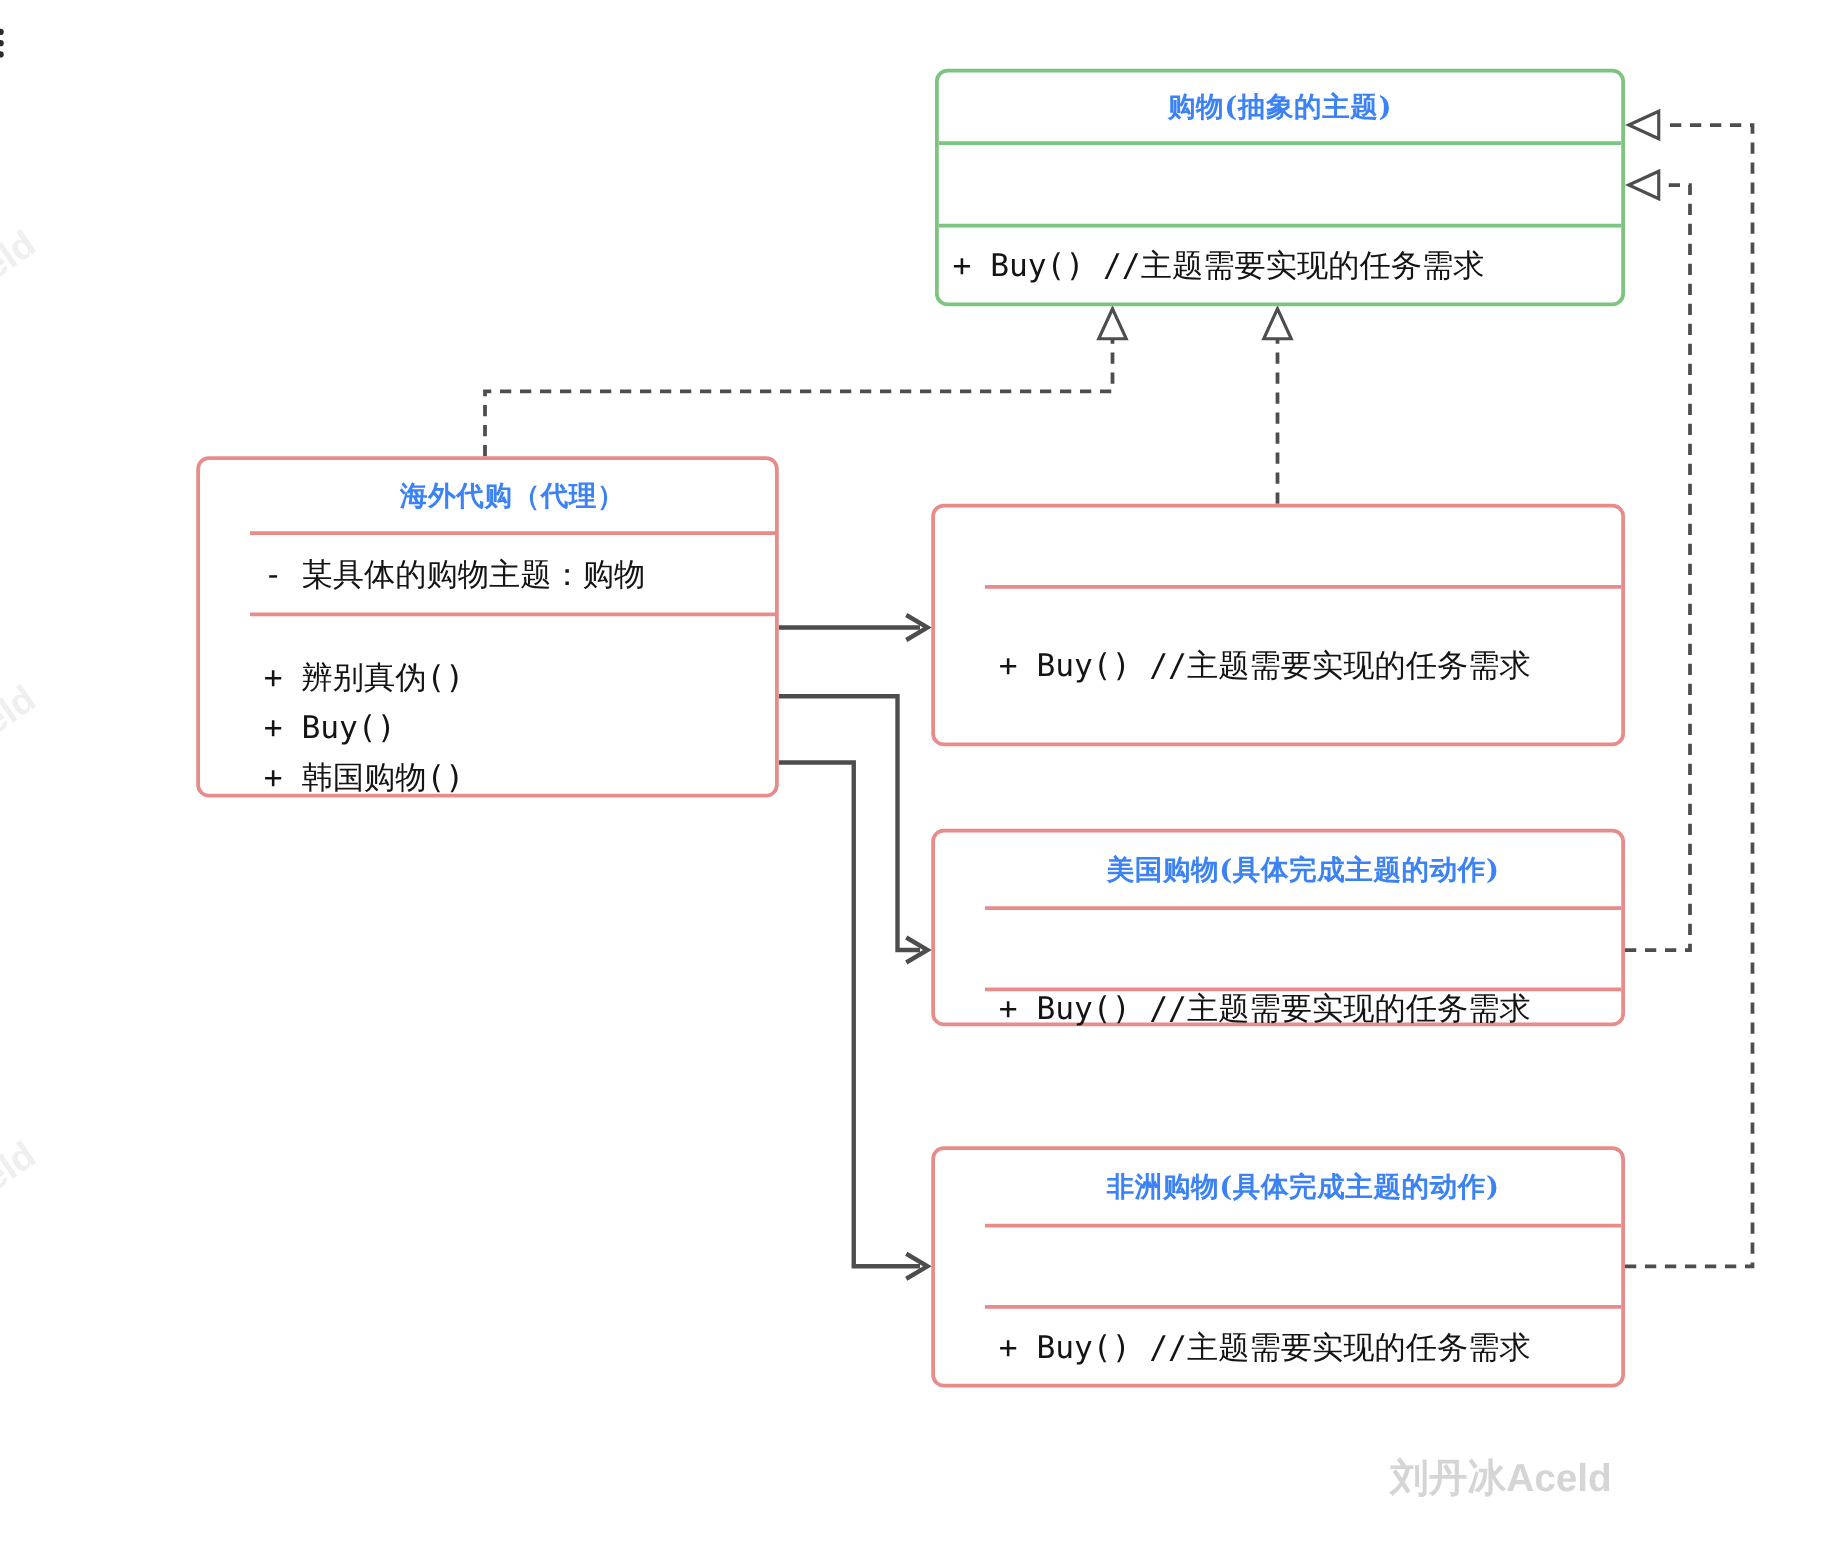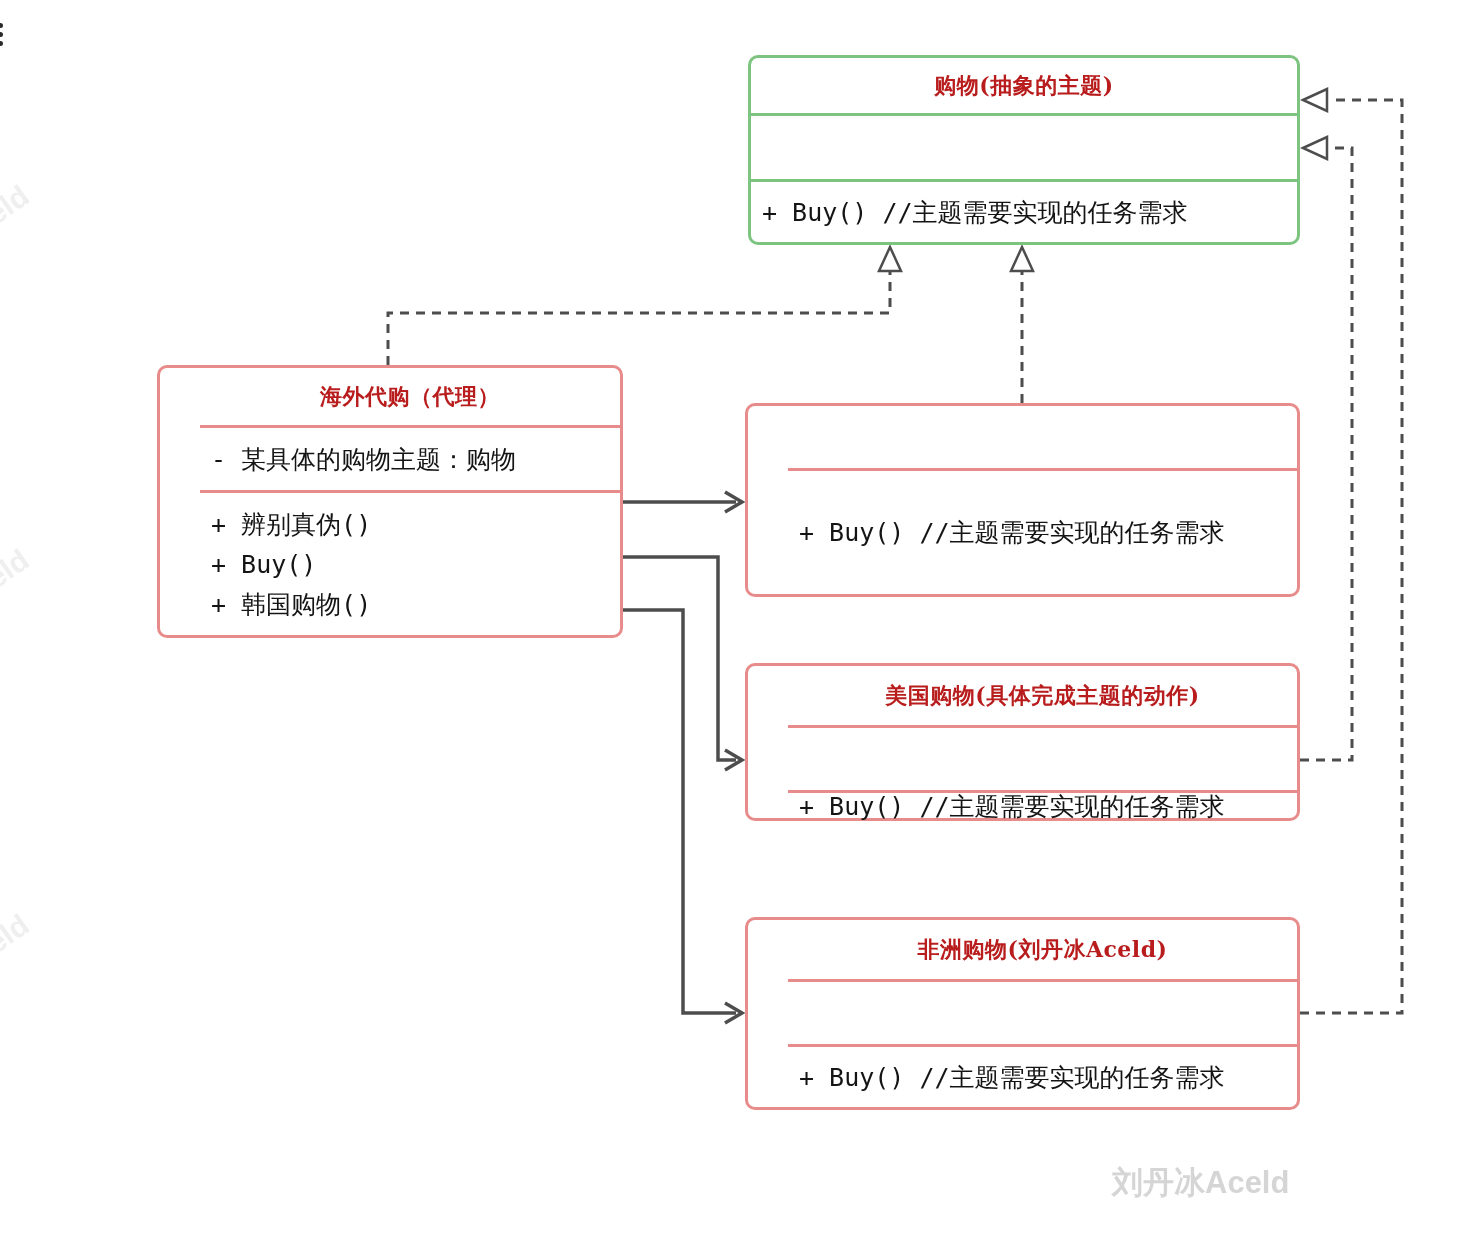--- a/index.html
+++ b/index.html
@@ -19,31 +19,31 @@
   .uml-box.pink  { border-color: #e88b8b; padding-left: 40px; }
 
   .sec { box-sizing: border-box; }
   .green > .sec { border-bottom: 3px solid #7cc47f; }
   .pink  > .sec { border-bottom: 3px solid #e88b8b; }
   .uml-box > .sec:last-child { border-bottom: none; }
 
   .sec.title {
     display: flex; align-items: center; justify-content: center;
     font-family: "DejaVu Serif", serif; font-weight: bold;
-    font-size: 22px; color: #b91c1c; letter-spacing: 0.5px;
+    font-size: 22px; color: #3b82f6; letter-spacing: 0.5px;
   }
   .sec.attrs {
     display: flex; align-items: center; padding-left: 11px;
   }
   .sec.methods {
     flex: 1 1 auto; display: flex; align-items: center; padding-left: 11px;
   }
   .sec.methods.multi {
     flex-direction: column; align-items: flex-start;
-    justify-content: center; gap: 13px;
+    justify-content: flex-end; gap: 13px;
   }
   .mrow {
     font-family: "DejaVu Sans Mono", monospace;
     font-size: 25px; color: #141414; white-space: pre; line-height: 27px;
   }
 
   .menu-dots { position: absolute; left: -2px; top: 23px; width: 7px; }
   .menu-dots .dot {
     width: 5px; height: 5px; border-radius: 50%;
     background: #2b2b2b; margin: 0 0 4px 0;
@@ -137,21 +137,21 @@
 
   <div class="uml-box pink" style="left:745px; top:663px; width:555px; height:158px">
     <div class="sec title" style="flex:0 0 62px">美国购物(具体完成主题的动作)</div>
     <div class="sec attrs" style="flex:0 0 65px"></div>
     <div class="sec methods">
       <div class="mrow">+ Buy() //主题需要实现的任务需求</div>
     </div>
   </div>
 
   <div class="uml-box pink" style="left:745px; top:917px; width:555px; height:193px">
-    <div class="sec title" style="flex:0 0 62px">非洲购物(刘丹冰Aceld)</div>
+    <div class="sec title" style="flex:0 0 62px">非洲购物(具体完成主题的动作)</div>
     <div class="sec attrs" style="flex:0 0 65px"></div>
     <div class="sec methods">
       <div class="mrow">+ Buy() //主题需要实现的任务需求</div>
     </div>
   </div>
 
   <div class="menu-dots">
     <div class="dot"></div>
     <div class="dot"></div>
     <div class="dot"></div>

